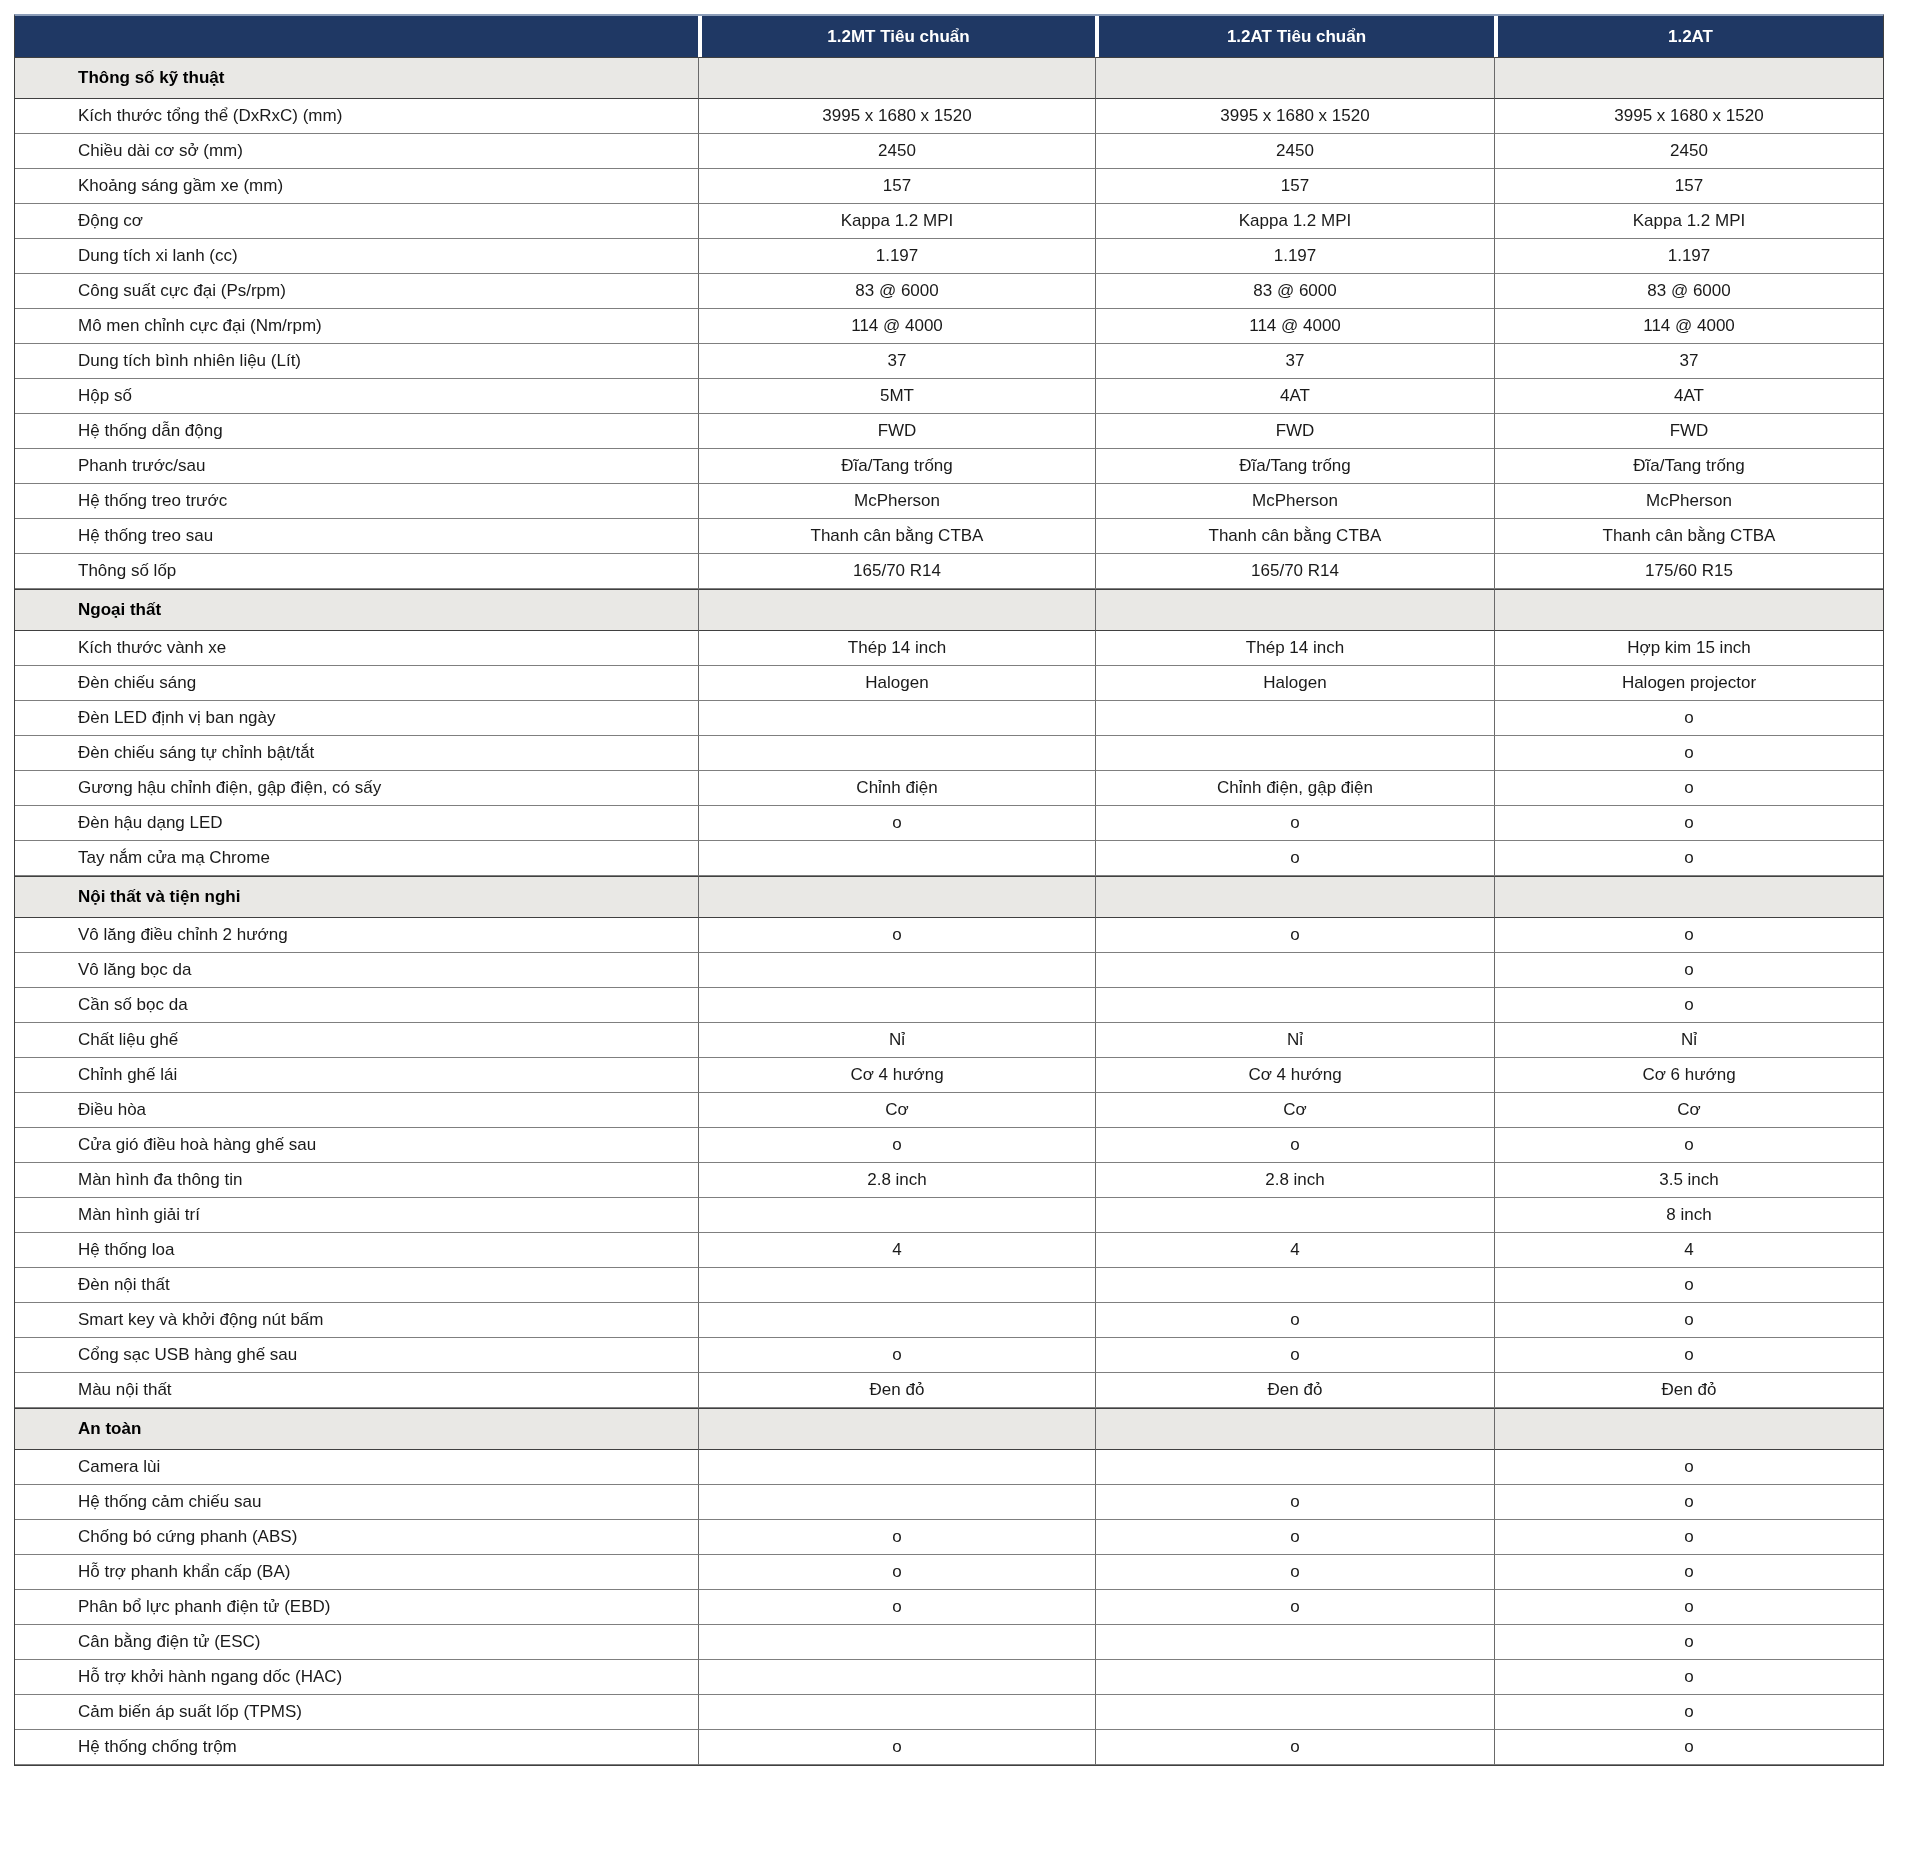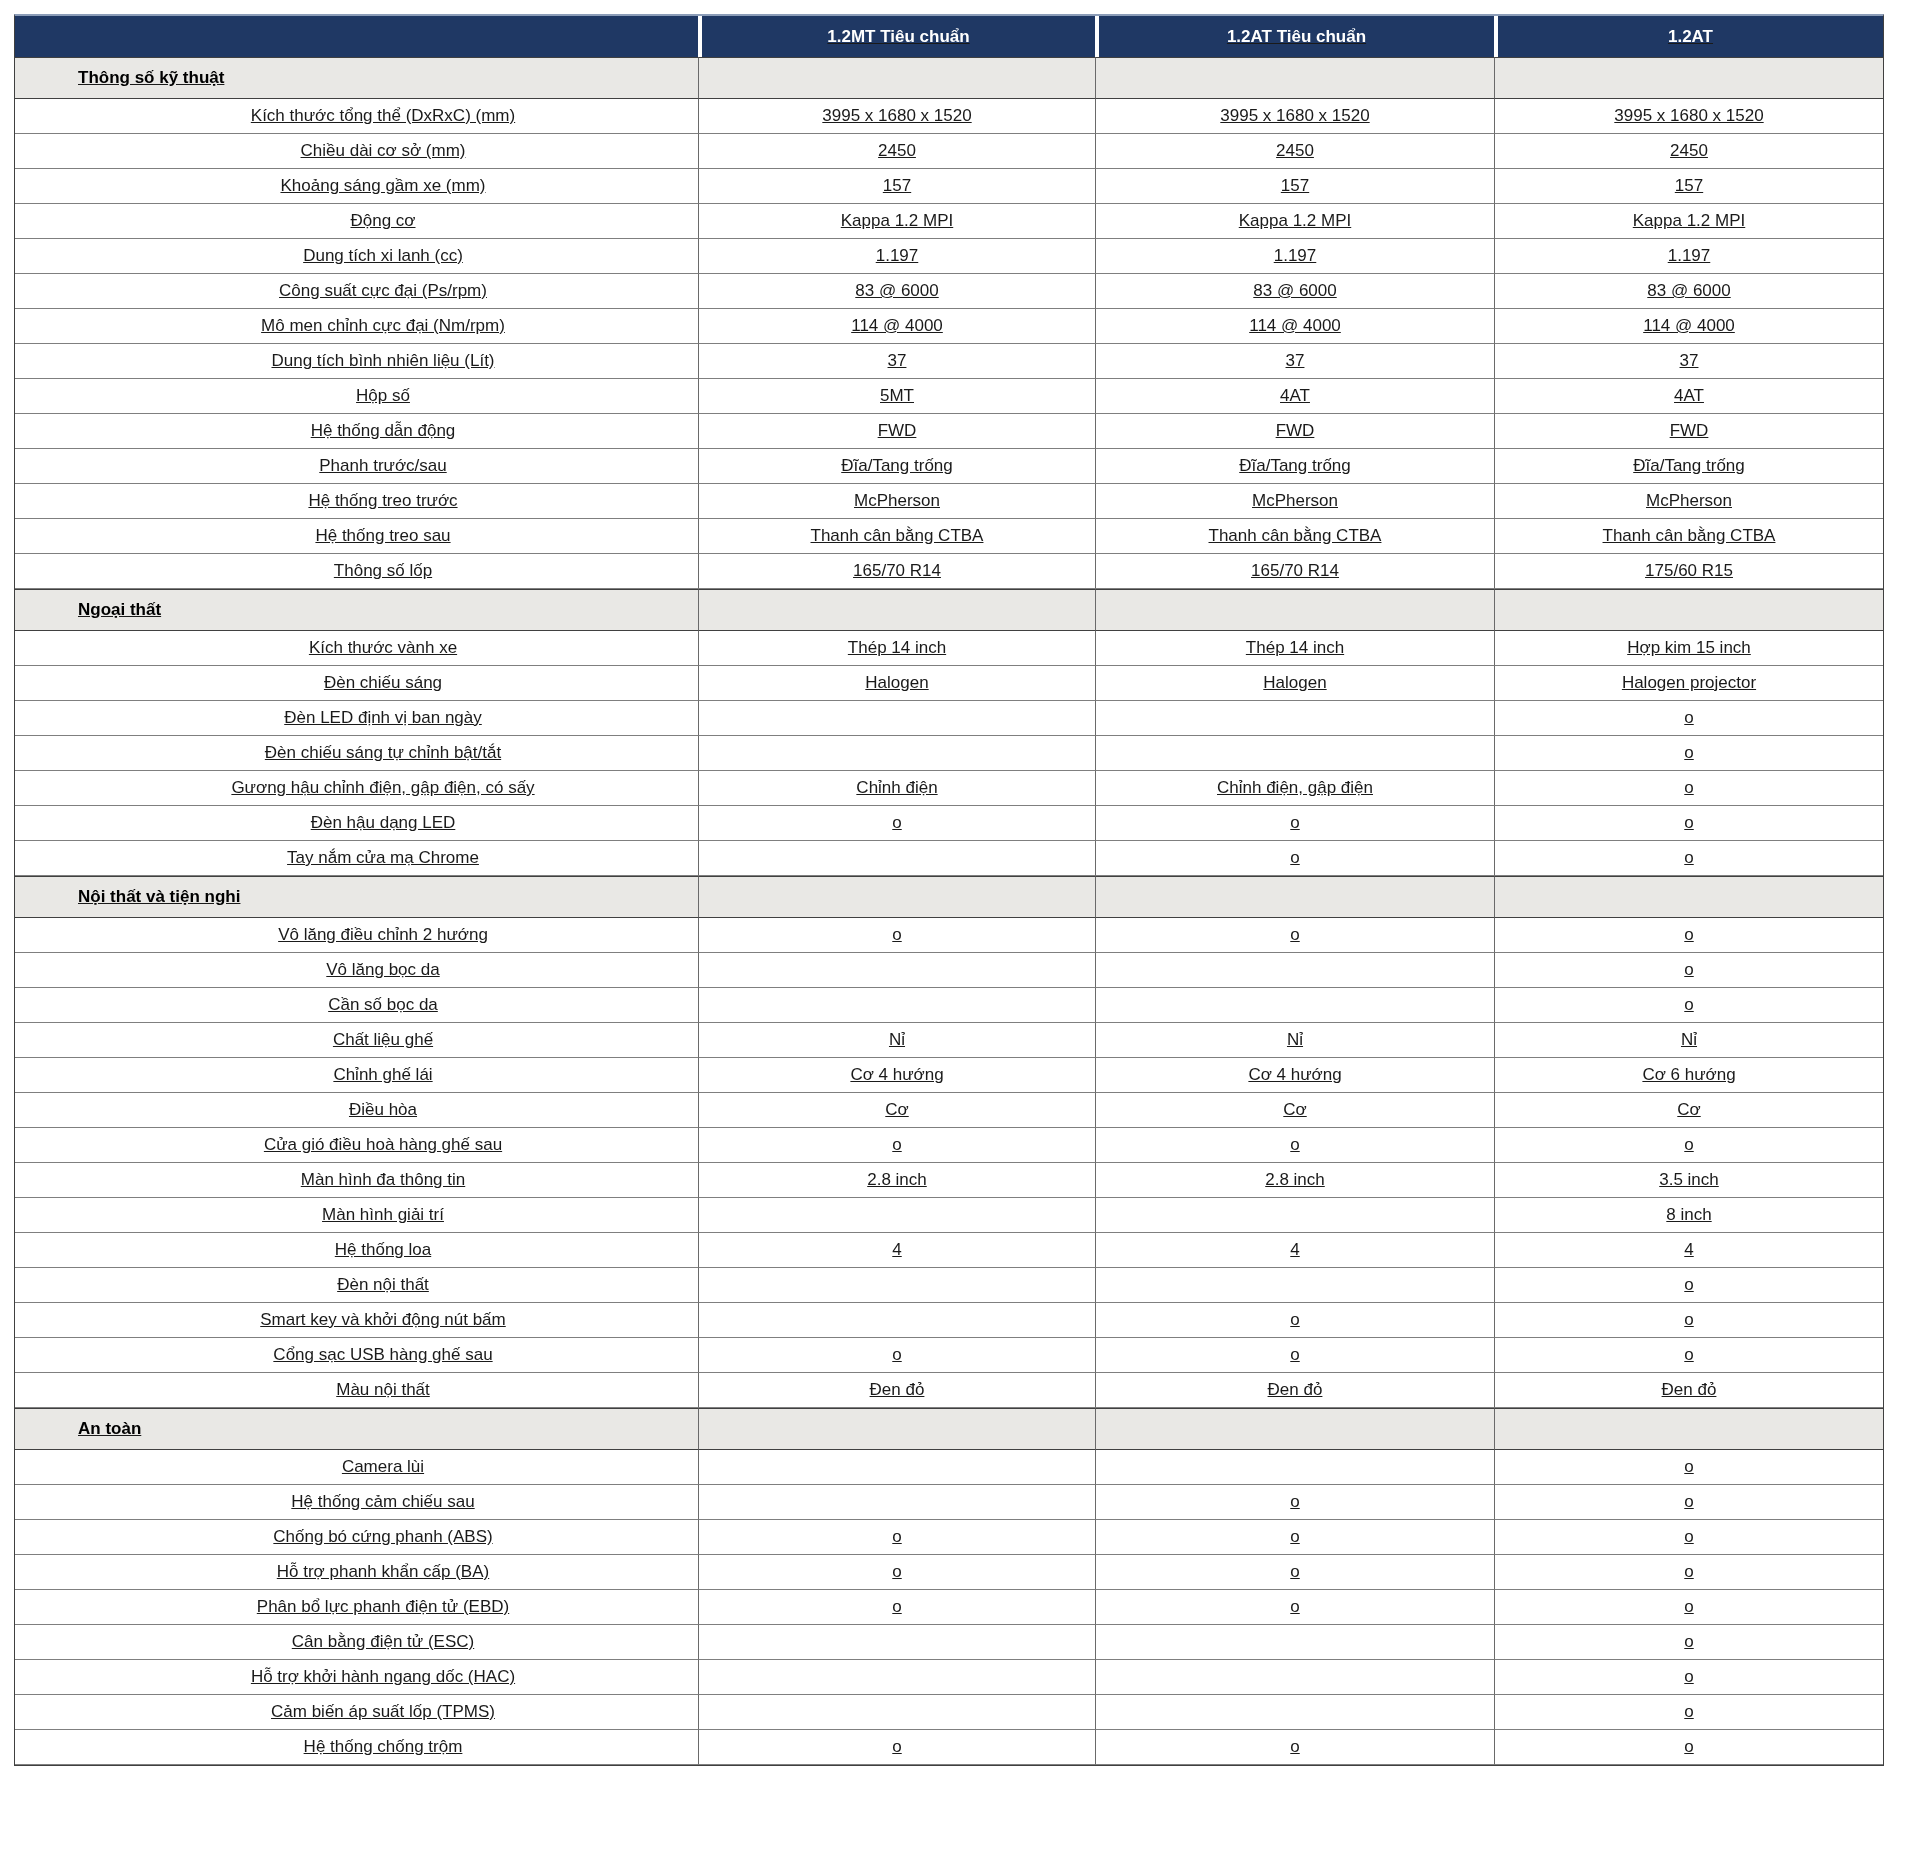--- a/index.html
+++ b/index.html
@@ -19,40 +19,39 @@
     font-family:"Liberation Sans","DejaVu Sans",sans-serif;
     color:var(--text);
   }
   .page{padding:14px 0 0 14px;}
   table.spec-table{
     border-collapse:separate;border-spacing:0;table-layout:fixed;
     width:1870px;
     border:1px solid var(--border-dark);
     border-top:2px solid var(--header-top);
     background:#7dd3fc;
-    text-decoration:underline;
   }
   col.c-label{width:683px;}
   col.c-v1{width:397px;}
   col.c-v2{width:399px;}
   col.c-v3{width:389px;}
   th.hcell{
     background:var(--header-bg);color:var(--header-text);
     font-size:17px;font-weight:bold;height:41px;
     text-align:center;vertical-align:middle;
     overflow:hidden;white-space:nowrap;
   }
   th.hcell + th.hcell{border-left:4px solid #FFFFFF;}
   td{
     vertical-align:middle;font-size:17px;height:35px;background:#FFFFFF;
     overflow:hidden;white-space:nowrap;
   }
   td + td{border-left:1px solid var(--border-col);}
   td.label-cell{
-    text-align:center;padding-left:63px;padding-right:10px;
+    text-align:left;padding-left:63px;padding-right:10px;
     border-bottom:1px solid var(--border-row);
   }
   td.value-cell{
     text-align:center;padding:0 8px;
     border-bottom:1px solid var(--border-row);
   }
   td.section-cell{
     background:var(--section-bg);
     border-top:1px solid var(--border-dark);
     border-bottom:1px solid var(--border-dark);

